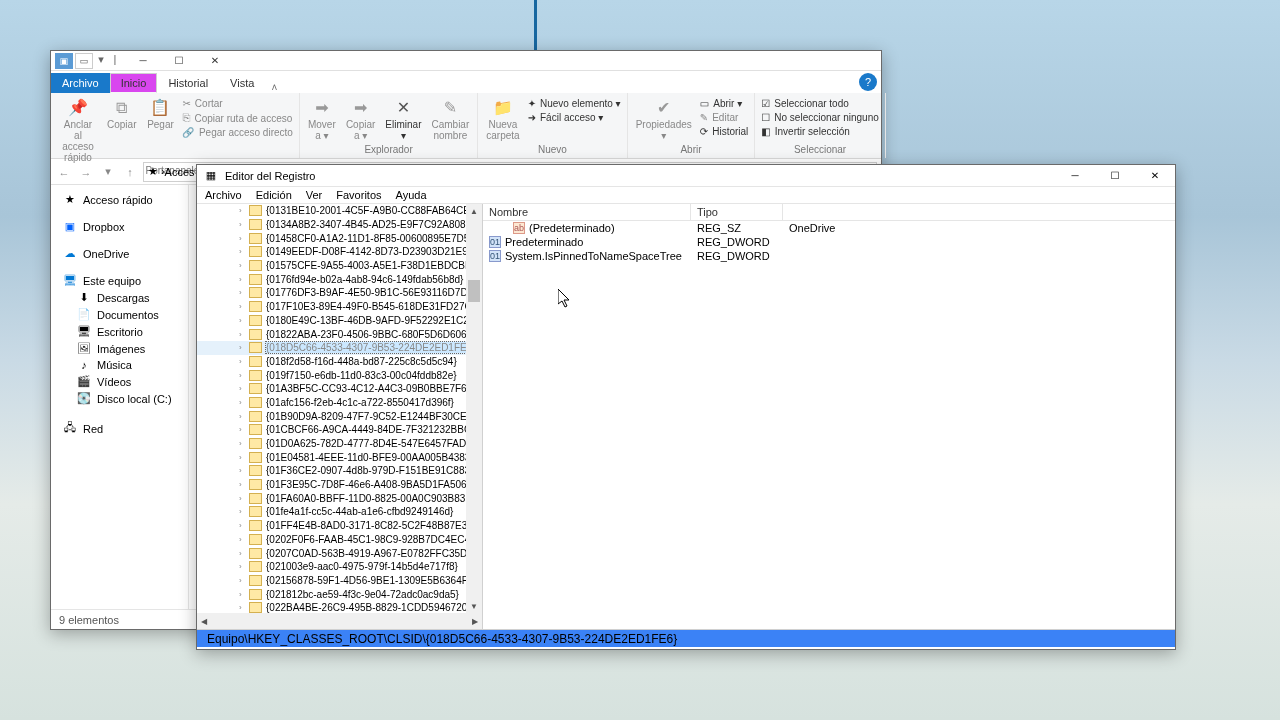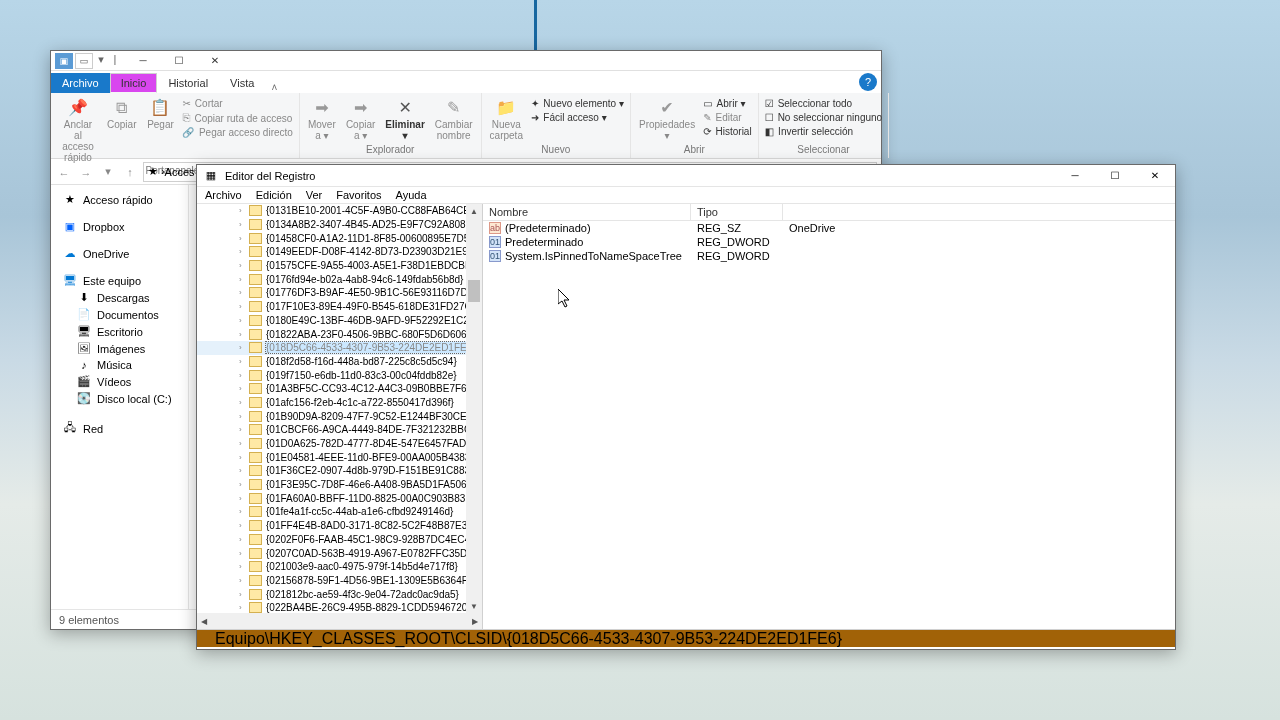--- a/index.html
+++ b/index.html
@@ -84,26 +84,26 @@
 .tree-row.selected { background: #e5f1fb; }
 .tree-row.selected .txt-sel { background: #cce8ff; outline: 1px dotted #666; }
 
 .reg-values { flex: 1; background: #fff; font-size: 11px; }
 .vhdr { display: flex; border-bottom: 1px solid #e5e5e5; }
 .vhdr div { padding: 2px 6px; border-right: 1px solid #e5e5e5; font-size: 11px; color: #333; }
 .vrow { display: flex; padding: 1px 0; cursor: pointer; }
 .vrow div { padding: 0 6px; white-space: nowrap; }
 .vcell-name { display: flex; align-items: center; gap: 4px; }
 .vicon { width: 12px; height: 12px; font-size: 9px; display: flex; align-items: center; justify-content: center; }
-.vicon.sz { background: #fde8d2; border: 1px solid #d98; color: #a55; }
+.vicon.sz { background: #fde8d2; border: 1px solid #d98; color: #a55; margin-left: 24px; }
 .vicon.dw { background: #d2e3f8; border: 1px solid #89c; color: #357; }
 .c-name { width: 208px; }
 .c-type { width: 92px; }
 .c-data { flex: 1; }
-.reg-status { height: 18px; background: #a16207; border-top: 1px solid #d0d0d0; font-size: 16px; padding: 1px 18px; display: flex; align-items: center; }
+.reg-status { height: 18px; background: #3b82f6; border-top: 1px solid #d0d0d0; font-size: 12px; padding: 1px 10px; display: flex; align-items: center; }
 
 .cursor { position: absolute; left: 558px; top: 289px; z-index: 50; font-size: 14px; color: #000; pointer-events: none; }
 </style>
 </head>
 <body>
 
 <div class="blue-line"></div>
 
 <div class="window explorer">
   <div class="exp-titlebar">
@@ -169,21 +169,21 @@
             <span style="white-space:pre-line">Mover
 a ▾</span>
           </div>
         <div class="ribbon-btn">
             <div class="ricon">➡</div>
             <span style="white-space:pre-line">Copiar
 a ▾</span>
           </div>
         <div class="ribbon-btn dark">
             <div class="ricon">✕</div>
-            <span style="white-space:pre-line;font-weight:700">Eliminar
+            <span style="white-space:pre-line;font-weight:400">Eliminar
 ▾</span>
           </div>
         <div class="ribbon-btn">
             <div class="ricon">✎</div>
             <span style="white-space:pre-line">Cambiar
 nombre</span>
           </div>
       </div>
       <div class="ribbon-grplabel">Explorador</div>
     </div>

